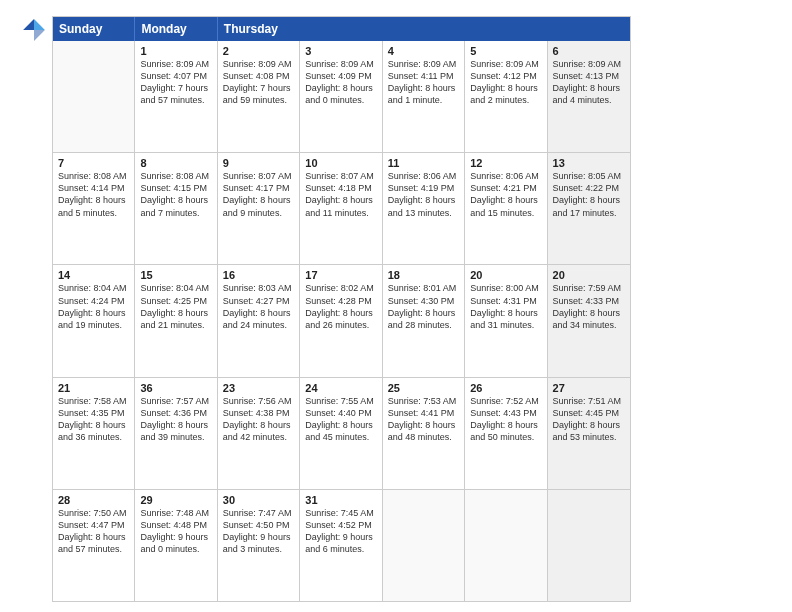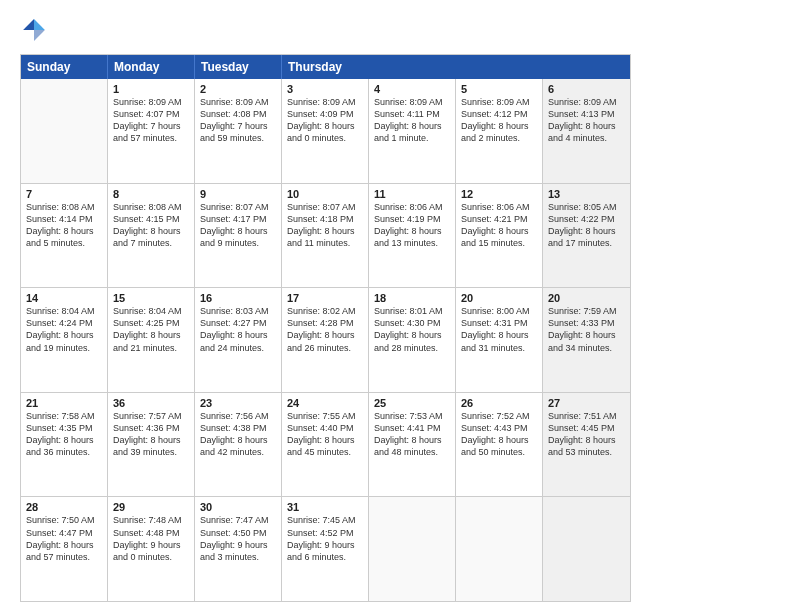--- a/index.html
+++ b/index.html
@@ -8,21 +8,20 @@
       background: #fff;
       width: 792px;
       height: 612px;
       overflow: hidden;
     }
     .page {
       width: 651px;
       height: 612px;
       padding: 16px 20px 10px 20px;
       display: flex;
-      flex-direction: column;
       border-radius: 25px;
     }
     .header {
       display: flex;
       justify-content: space-between;
       align-items: flex-start;
       margin-bottom: 10px;
     }
     .logo {
       display: flex;
@@ -127,21 +126,20 @@
     <div class="title-block">
       <div class="month-title"></div>
       <div class="subtitle"></div>
     </div>
   </div>
 
   <div class="calendar">
     <div class="cal-header" id="cal-header">
         <div class="cal-header-cell">Sunday</div>
         <div class="cal-header-cell">Monday</div>
-        <div class="cal-header-cell">Tuesday</div>
         <div class="cal-header-cell">Thursday</div>
       </div>
     <div class="cal-body" id="cal-body">
         <div class="cal-row">
           <div class="cal-cell empty"></div>
           <div class="cal-cell">
             <span class="day-num">1</span>
             <span class="cell-line">Sunrise: 8:09 AM</span>
             <span class="cell-line">Sunset: 4:07 PM</span>
             <span class="cell-line">Daylight: 7 hours</span>

